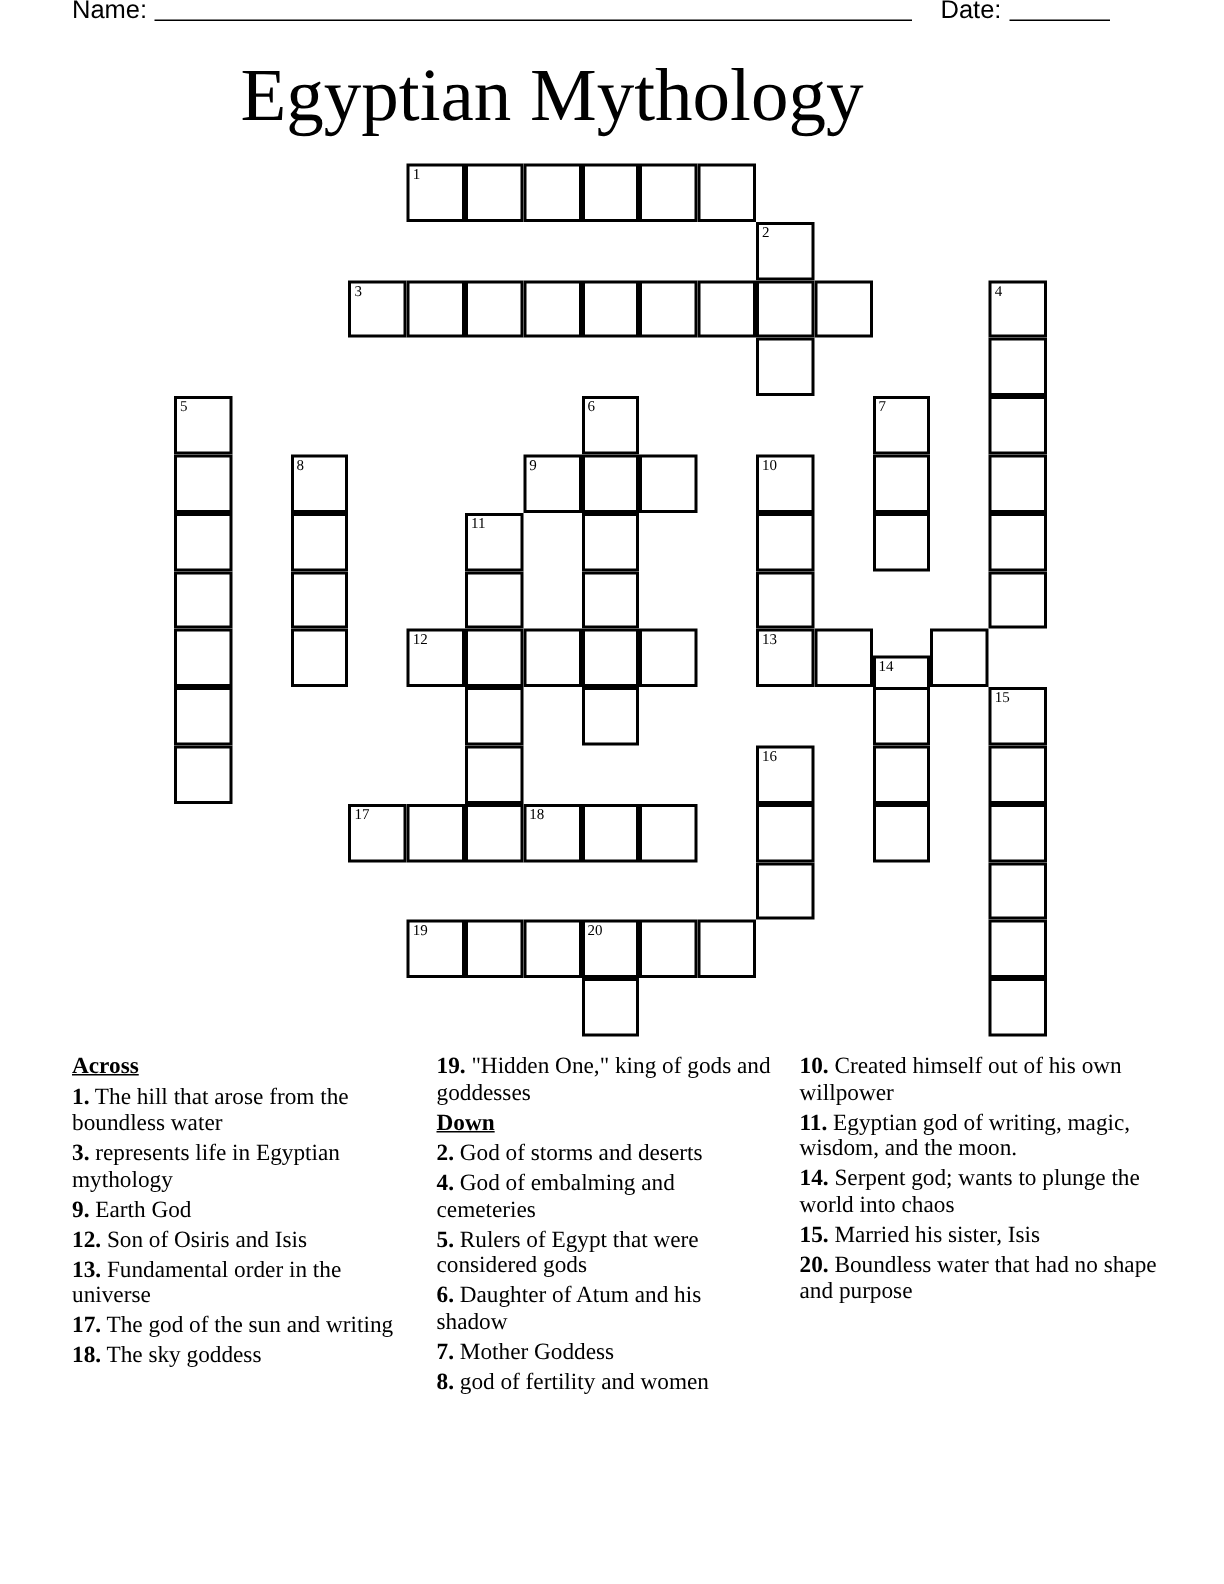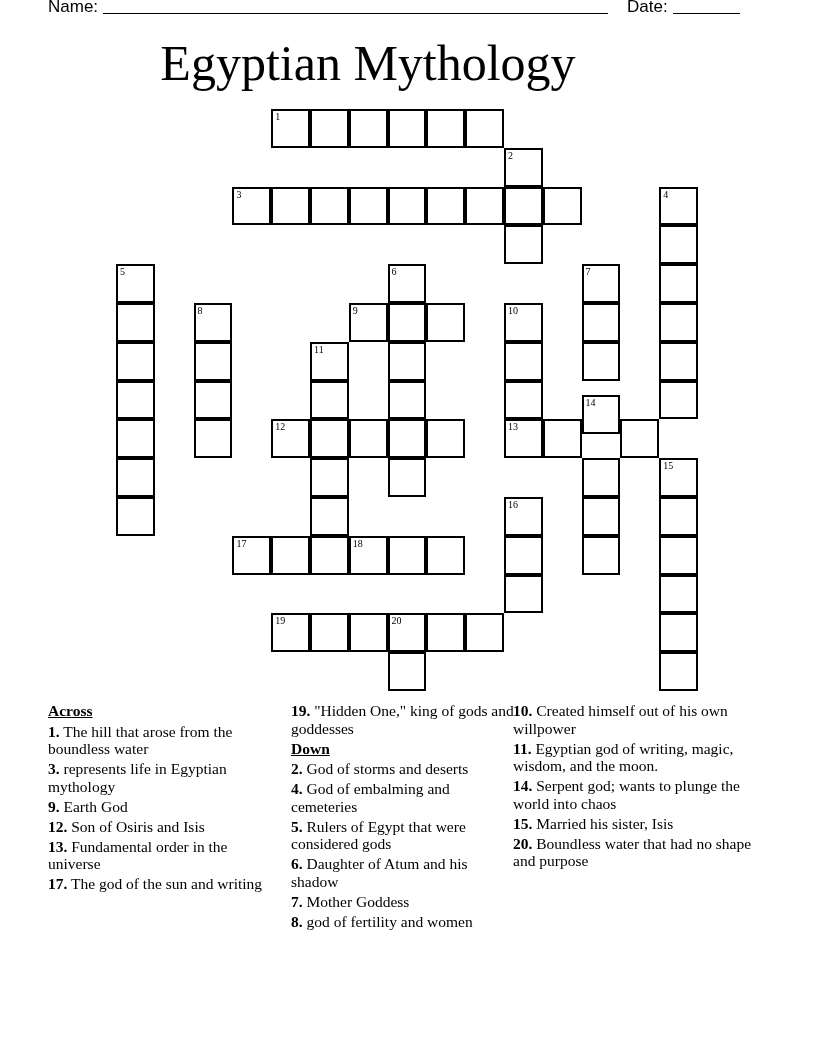--- a/index.html
+++ b/index.html
@@ -9,21 +9,21 @@
   .header .name-line { position:absolute; left:55px; top:16px; width:505px; border-bottom:1px solid #000; }
   .header .date-label { position:absolute; left:579px; }
   .header .date-line { position:absolute; left:625px; top:16px; width:67px; border-bottom:1px solid #000; }
   .title { position:absolute; top:33px; left:0; width:736px; text-align:center; font-family:"Liberation Serif", serif; font-size:50px; line-height:60px; }
   .grid { position:absolute; left:0; top:0; }
   .cell { position:absolute; width:38.8px; height:38.8px; box-sizing:border-box; border:2px solid #000; background:#fff; margin-left:-1px; margin-top:-1px; }
   .cell .num { position:absolute; top:1px; left:2px; font-family:"Liberation Serif", serif; font-size:10px; line-height:10px; }
   .clues { position:absolute; top:702px; font-family:"Liberation Serif", serif; font-size:15.5px; line-height:17.5px; }
   .col1 { left:48px; width:225px; }
   .col2 { left:291px; width:225px; }
-  .col3 { left:513px; width:240px; }
+  .col3 { left:533px; width:240px; }
   .clue { margin-bottom:2.5px; }
   .clue b { font-weight:bold; }
   .heading { font-weight:bold; text-decoration:underline; margin-bottom:3px; }
 </style>
 </head>
 <body>
 
 <div class="header">
   <span class="name-label">Name:</span>
   <span class="name-line"></span>
@@ -112,21 +112,21 @@
     <div class="cell" style="left: 311px; top: 420.4px;"></div>
     <div class="cell" style="left: 311px; top: 459.2px;"></div>
     <div class="cell" style="left: 311px; top: 498px;"></div>
     <div class="cell" style="left: 311px; top: 536.8px;"></div>
     <div class="cell" style="left: 272.2px; top: 420.4px;">
       <span class="num">12</span>
     </div>
     <div class="cell" style="left: 349.8px; top: 420.4px;"></div>
     <div class="cell" style="left: 427.4px; top: 420.4px;"></div>
     <div class="cell" style="left: 543.8px; top: 420.4px;"></div>
-    <div class="cell" style="left: 582.6px; top: 396px;">
+    <div class="cell" style="left: 582.6px; top: 438px;">
       <span class="num">14</span>
     </div>
     <div class="cell" style="left: 621.4px; top: 420.4px;"></div>
     <div class="cell" style="left: 582.6px; top: 459.2px;"></div>
     <div class="cell" style="left: 582.6px; top: 498px;"></div>
     <div class="cell" style="left: 582.6px; top: 536.8px;"></div>
     <div class="cell" style="left: 660.2px; top: 459.2px;">
       <span class="num">15</span>
     </div>
     <div class="cell" style="left: 660.2px; top: 498px;"></div>
@@ -162,20 +162,21 @@
   </div>
 
 <div class="clues col1">
   <div class="heading">Across</div>
   <div class="clue"><b>1.</b> <span>The hill that arose from the boundless water</span></div>
   <div class="clue"><b>3.</b> <span>represents life in Egyptian mythology</span></div>
   <div class="clue"><b>9.</b> <span>Earth God</span></div>
   <div class="clue"><b>12.</b> <span>Son of Osiris and Isis</span></div>
   <div class="clue"><b>13.</b> <span>Fundamental order in the universe</span></div>
   <div class="clue"><b>17.</b> <span>The god of the sun and writing</span></div>
+  <div class="clue"><b>18.</b> <span>The sky goddess</span></div>
 </div>
 
 <div class="clues col2">
   <div class="clue"><b>19.</b> <span>"Hidden One," king of gods and goddesses</span></div>
   <div class="heading">Down</div>
   <div class="clue"><b>2.</b> <span>God of storms and deserts</span></div>
   <div class="clue"><b>4.</b> <span>God of embalming and cemeteries</span></div>
   <div class="clue"><b>5.</b> <span>Rulers of Egypt that were considered gods</span></div>
   <div class="clue"><b>6.</b> <span>Daughter of Atum and his shadow</span></div>
   <div class="clue"><b>7.</b> <span>Mother Goddess</span></div>

